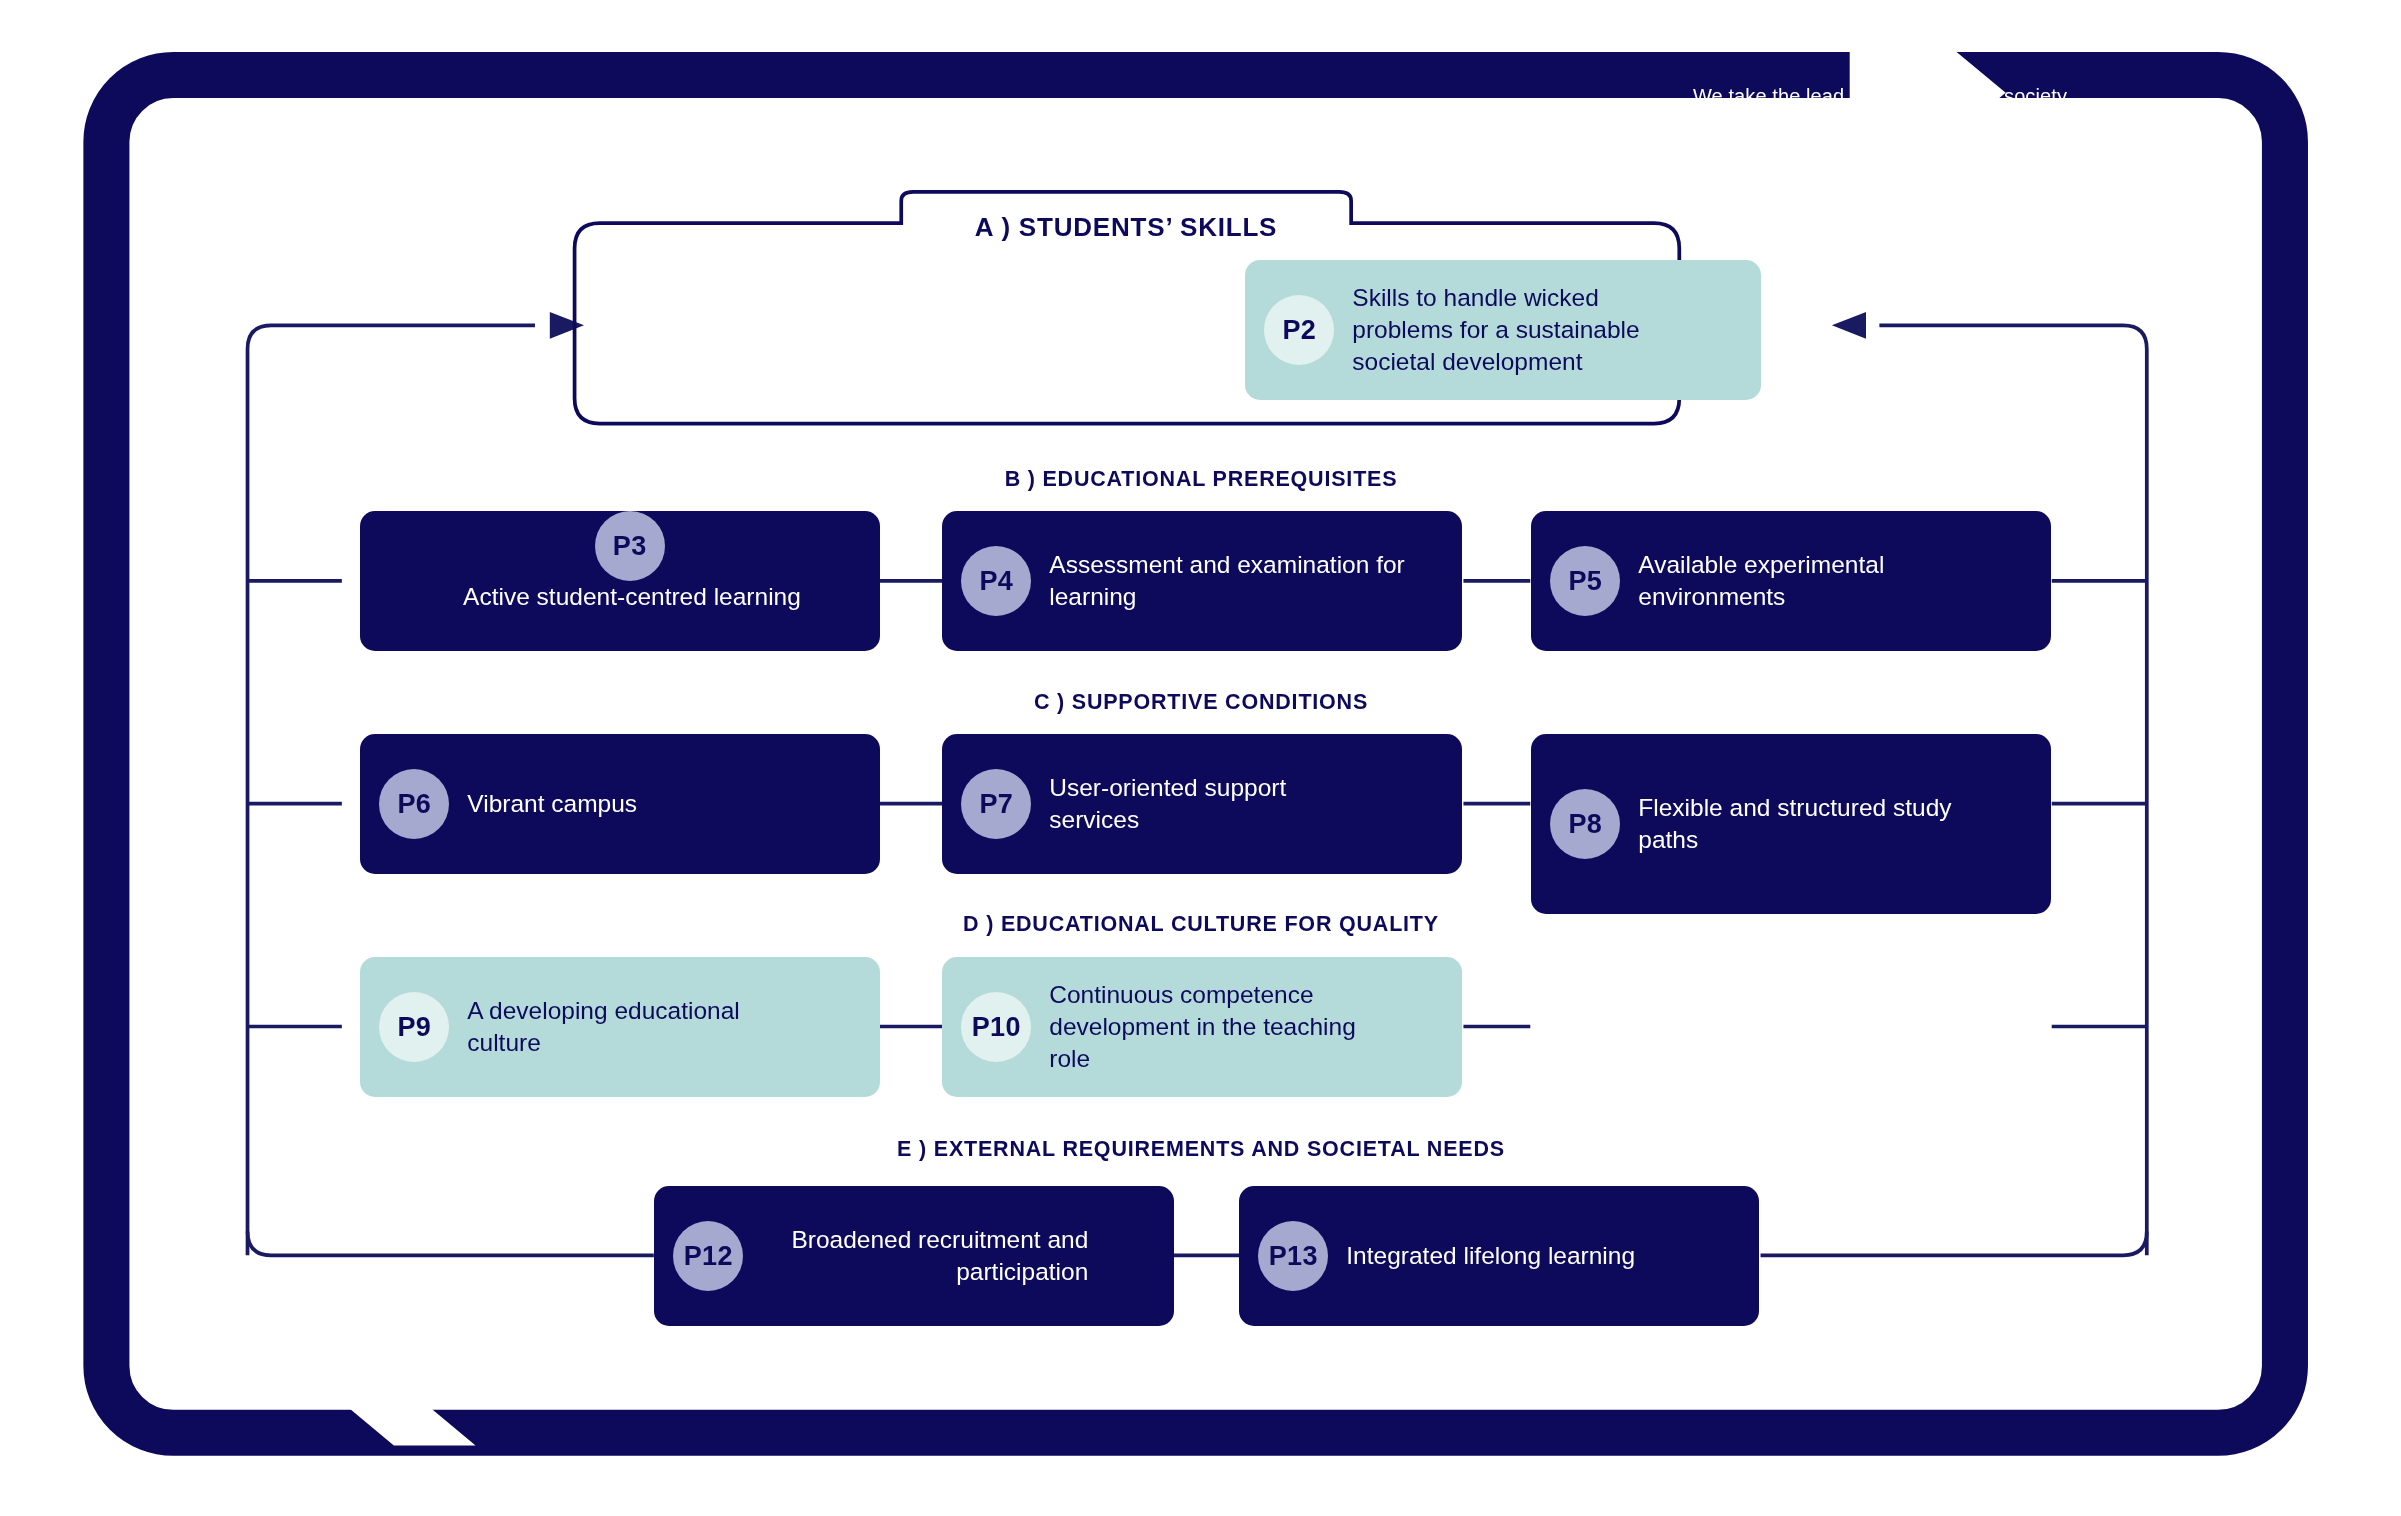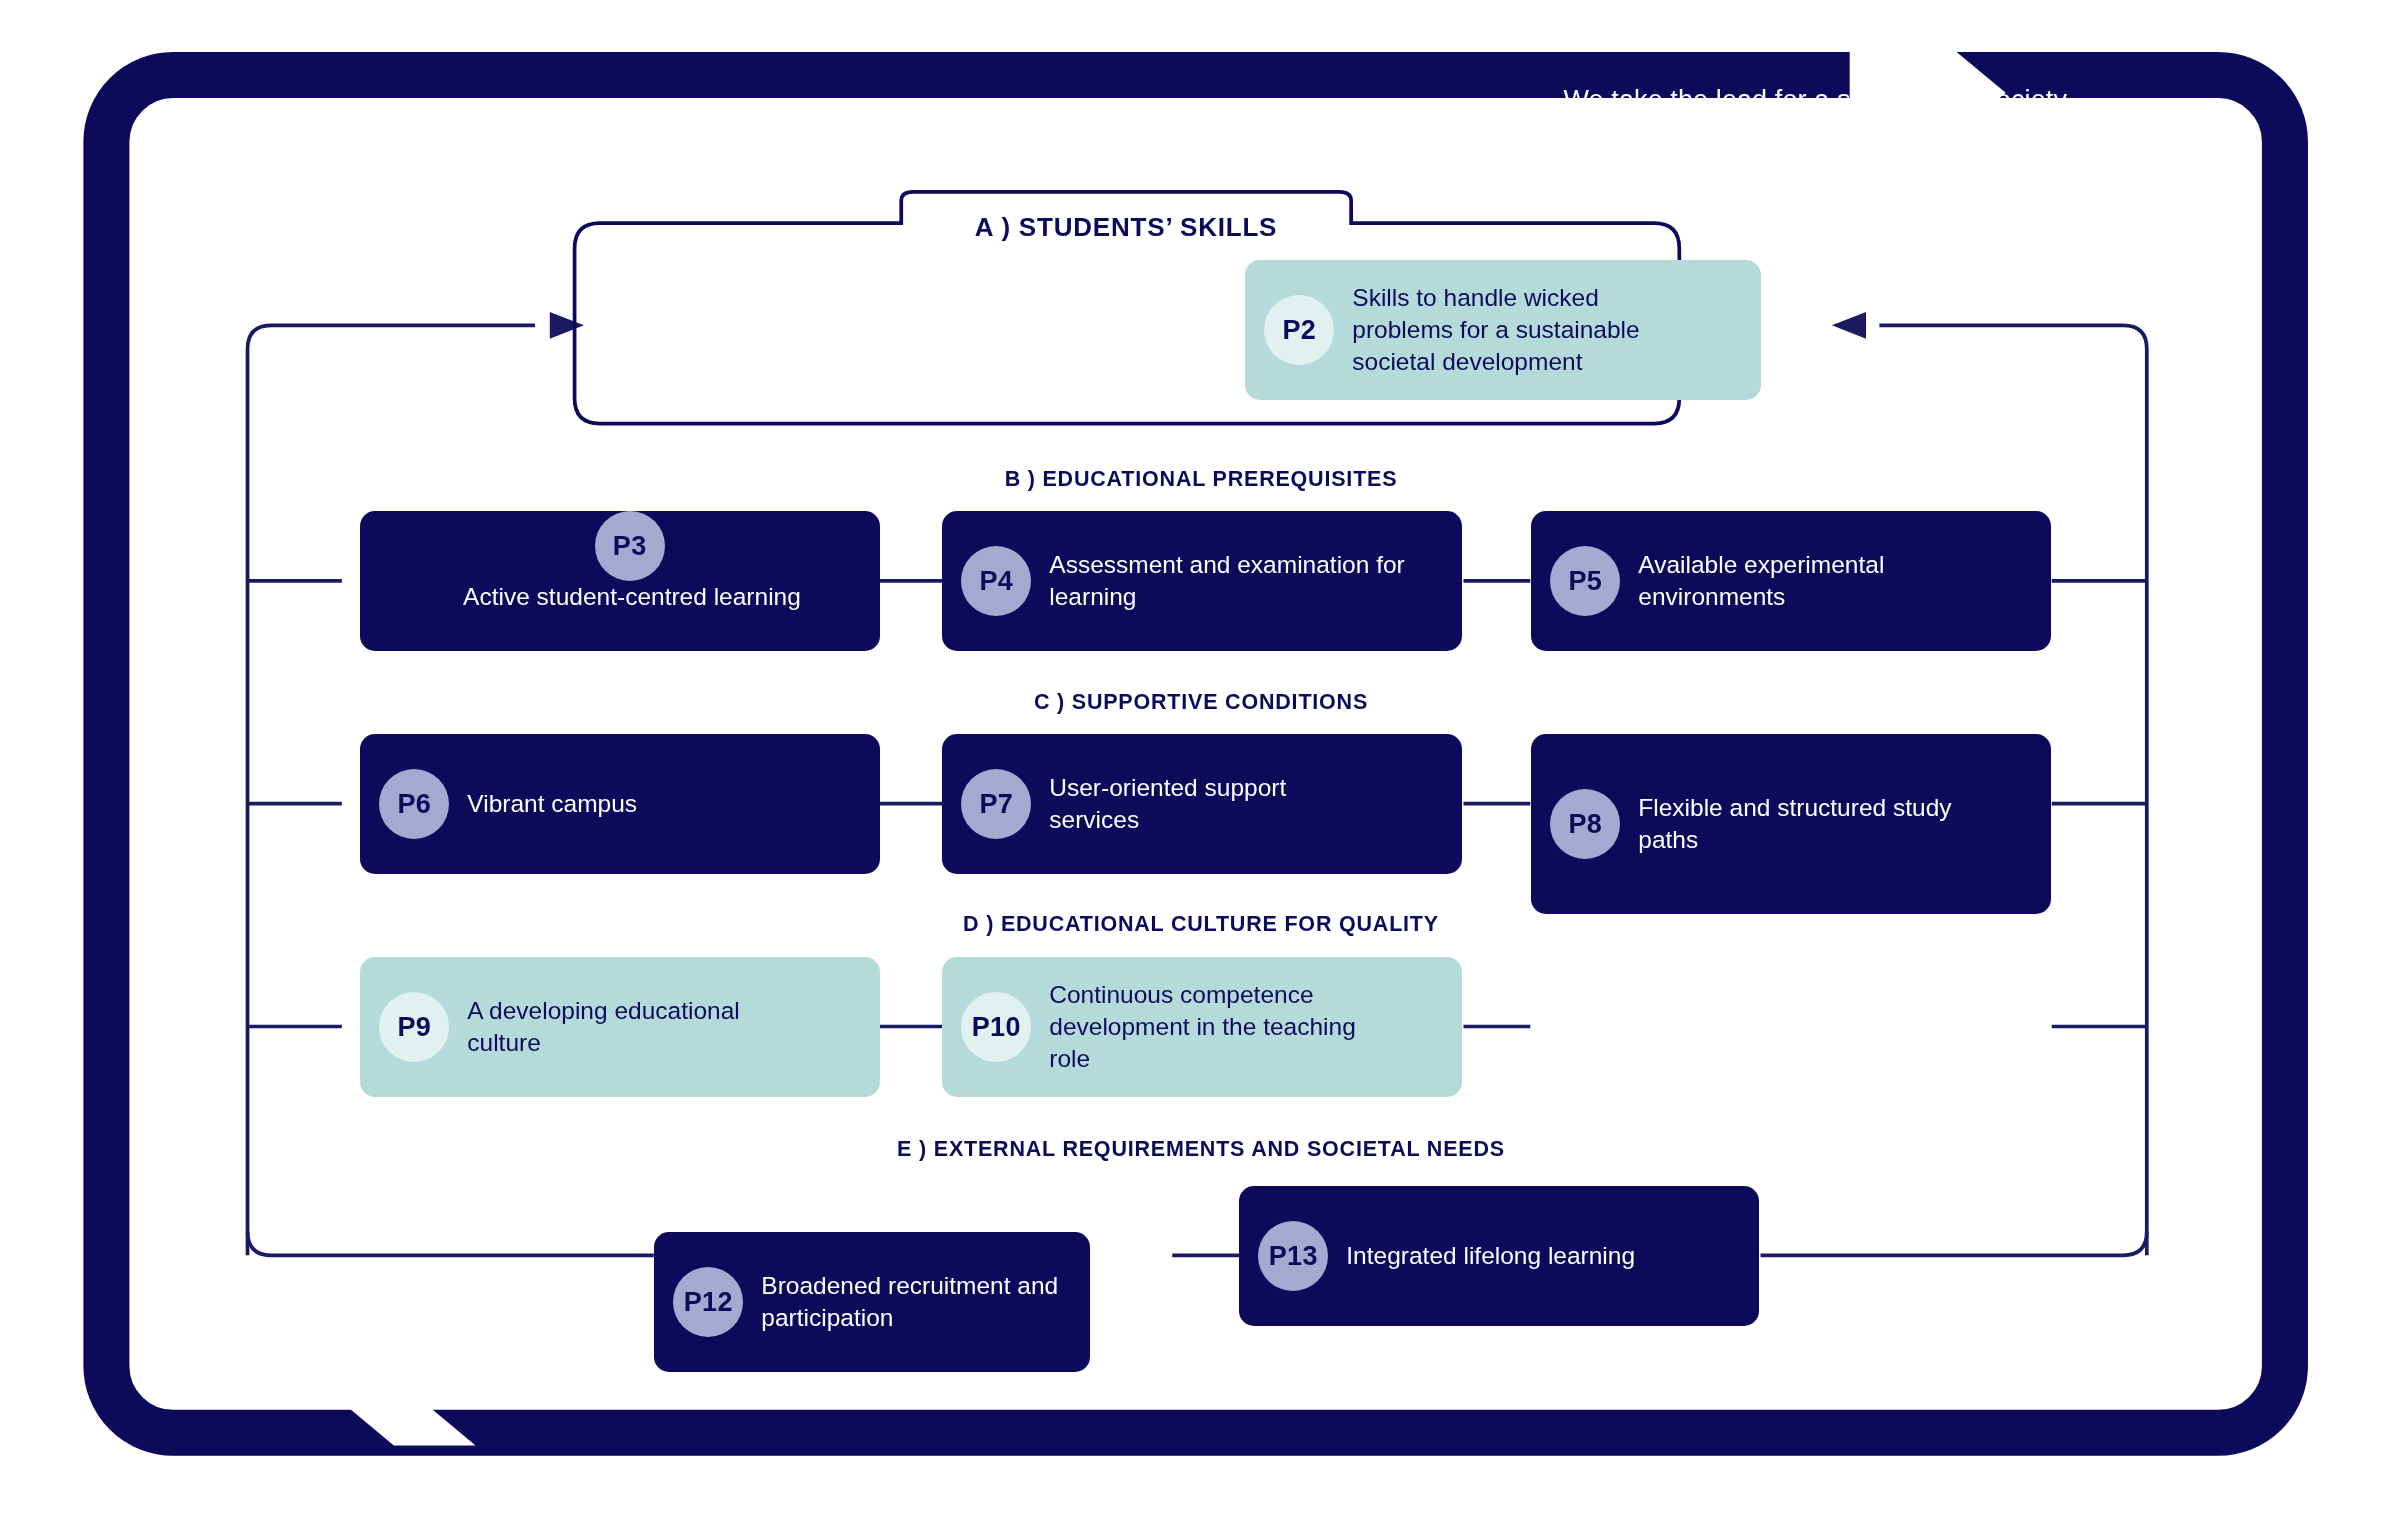--- a/index.html
+++ b/index.html
@@ -19,21 +19,21 @@
     width: 2401px;
     height: 1516px;
     background: #ffffff;
     overflow: hidden;
   }
 
   
   .band-text {
     position: absolute;
     color: #ffffff;
-    font-size: 27px;
+    font-size: 20px;
     font-weight: 400;
     letter-spacing: 0.1px;
     white-space: nowrap;
   }
   .band-text.top { right: 334px; top: 85px; }
   .band-text.bottom { left: 498px; top: 1375px; }
 
   
   .rail {
     position: absolute;
@@ -216,21 +216,21 @@
 
   <div class="card mint" style="left:360px; top:957px; width:520px; height:140px;">
     <div class="badge ice">P9</div>
     <div class="card-text" style="max-width:297px;">A developing educational culture</div>
   </div>
   <div class="card mint" style="left:942px; top:957px; width:520px; height:140px;">
     <div class="badge ice">P10</div>
     <div class="card-text" style="max-width:349px;">Continuous competence development in the teaching role</div>
   </div>
 
-  <div class="card navy" style="left:654px; top:1232px; width:436px; height:140px;">
+  <div class="card navy" style="left:654px; top:1186px; width:520px; height:140px;text-align:right;">
     <div class="badge lav">P12</div>
     <div class="card-text" style="max-width:327px;">Broadened recruitment and participation</div>
   </div>
   <div class="card navy" style="left:1239px; top:1186px; width:520px; height:140px;">
     <div class="badge lav">P13</div>
     <div class="card-text" style="max-width:386px;">Integrated lifelong learning</div>
   </div>
 
 </div>
 

